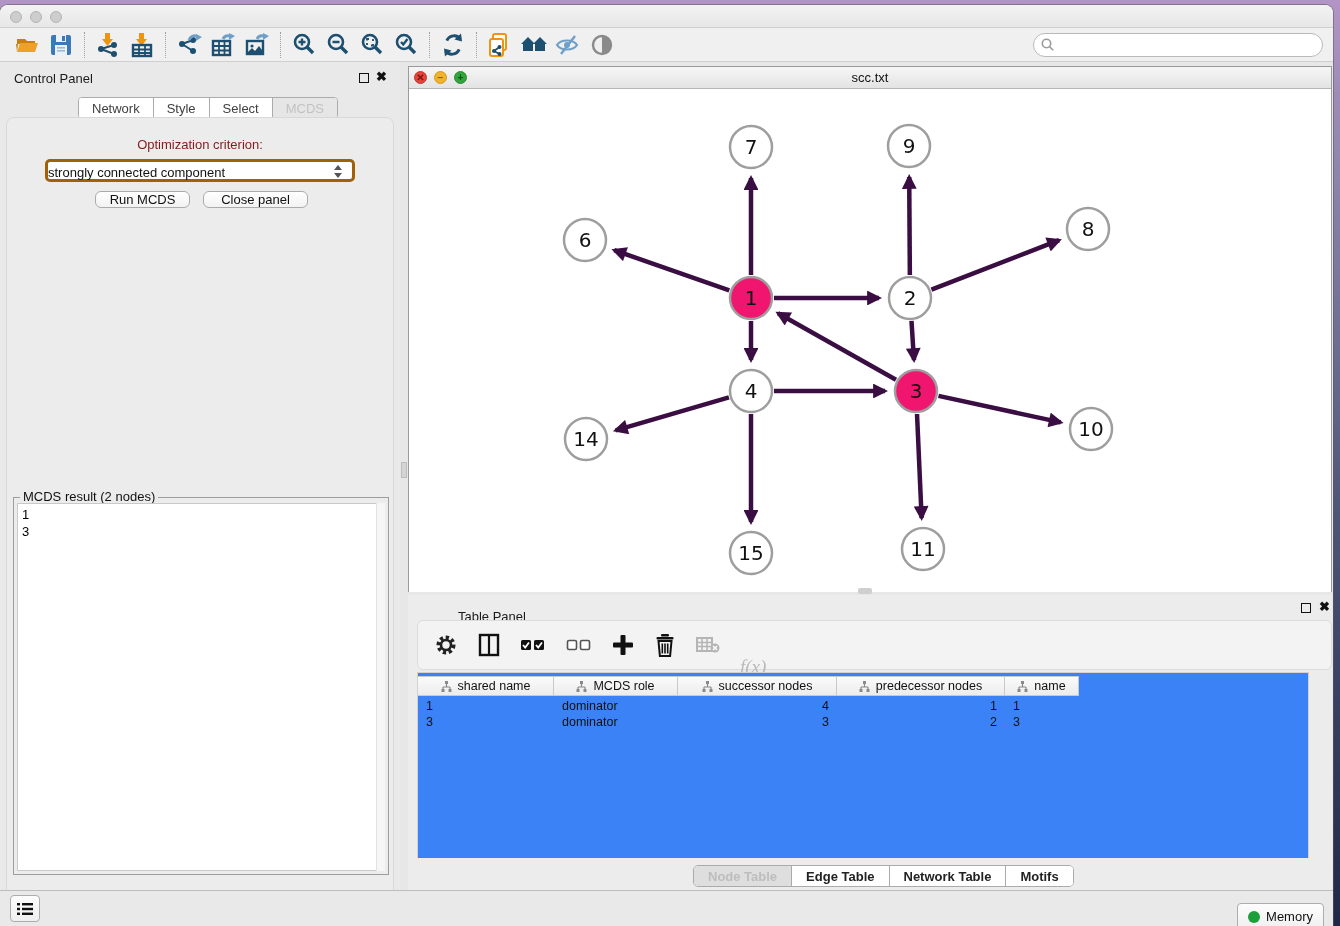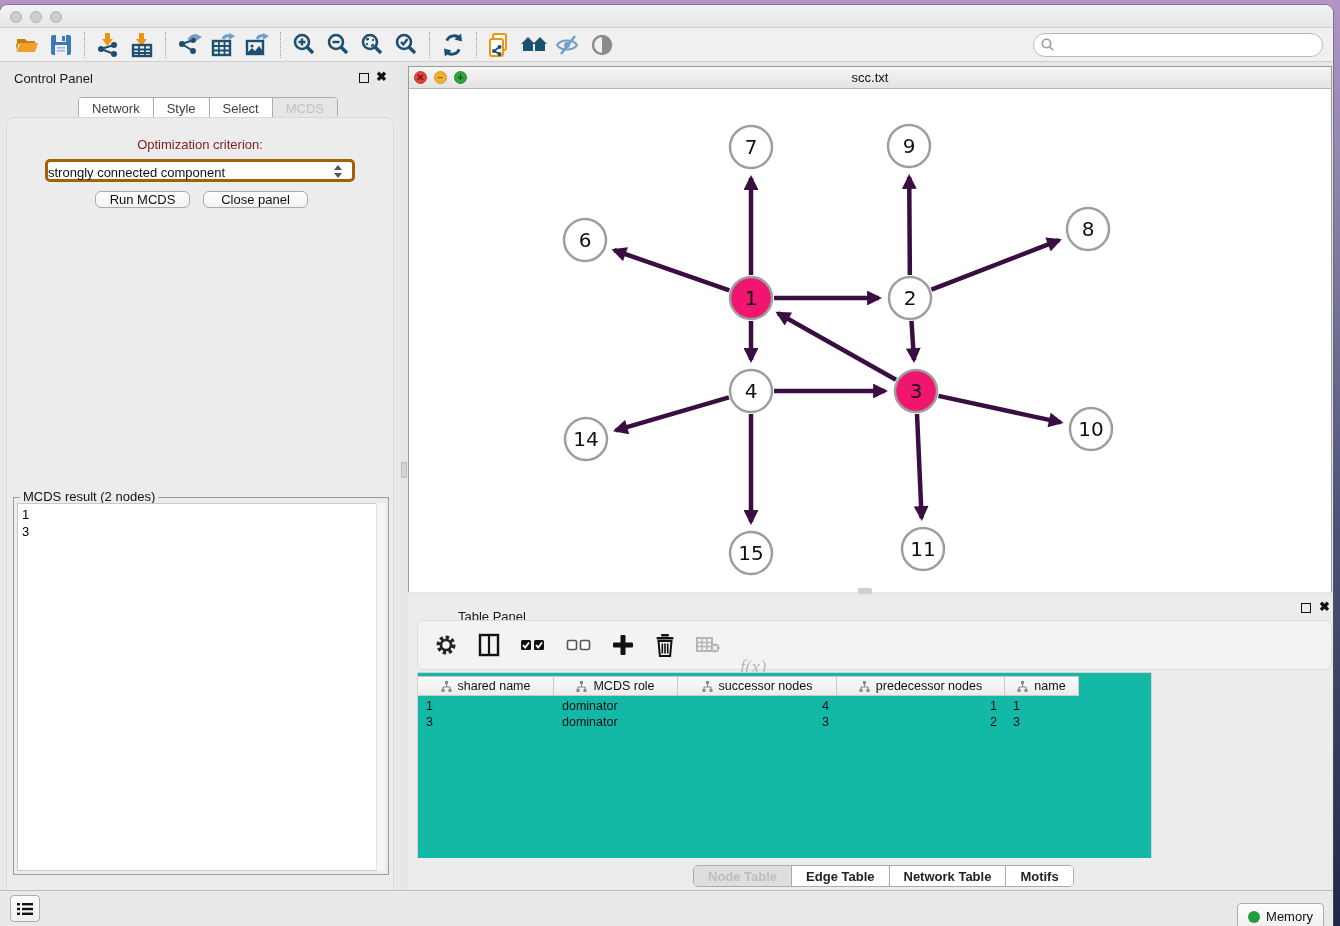--- a/index.html
+++ b/index.html
@@ -65,21 +65,21 @@
   .tl-grn { background:#32a43d; border:1px solid #2a8c33; color:#0c5713; }
   .net-title { position:absolute; left:0; right:0; top:3px; text-align:center; font-size:13px; color:#111; }
   .net-canvas { position:absolute; left:0; top:22px; width:922px; height:503px; background:#fff; }
   .net-grip { position:absolute; left:449px; bottom:-3px; width:14px; height:6px; background:#cfcfcf; border-radius:2px; }
 
   
   .table-panel { position:absolute; left:408px; top:533px; width:924px; height:295px; background:#ececec; }
   .tp-toolbar { position:absolute; left:9px; top:25px; width:915px; height:50px; background:#f3f3f3; border:1px solid #dcdcdc; border-radius:6px; display:flex; align-items:center; gap:20px; padding-left:16px; }
   .tp-ic { display:flex; align-items:center; justify-content:center; }
   .fx { font-family:"Liberation Serif",serif; font-style:italic; font-size:19px; color:#b9b9b9;margin-top:44px; }
-  .table-white { position:absolute; left:9px; top:77px; width:735px; height:186px; background:#14b8a6; border:1px solid #d2d2d2; border-bottom:none; }
+  .table-white { position:absolute; left:9px; top:77px; width:892px; height:186px; background:#3b82f6; border:1px solid #d2d2d2; border-bottom:none; }
   .thead { position:absolute; left:0; top:3px; height:20px; display:flex; background:linear-gradient(#fbfbfb,#ececec); border-top:1px solid #c9c9c9; border-bottom:1px solid #c9c9c9; }
   .th { display:flex; align-items:center; justify-content:center; gap:6px; font-size:12.5px; color:#111; border-right:1px solid #c9c9c9; }
   .trow { position:absolute; left:0; display:flex; height:16px; }
   .td { font-size:12.5px; color:#111; padding:0 8px; line-height:16px; white-space:nowrap; overflow:hidden; }
   .tp-tabs { position:absolute; left:285px; top:270px; display:flex; height:22px; border:1px solid #ababab; border-radius:5px; overflow:hidden; background:#fff; }
   .tp-tab { padding:0 14px; font-size:13px; font-weight:bold; line-height:21px; color:#222; background:#fff; border-right:1px solid #ababab; }
   .tp-tab:last-child { border-right:none; }
   .tp-tab.sel { background:#dedede; color:#bdbdbd; }
 
   

